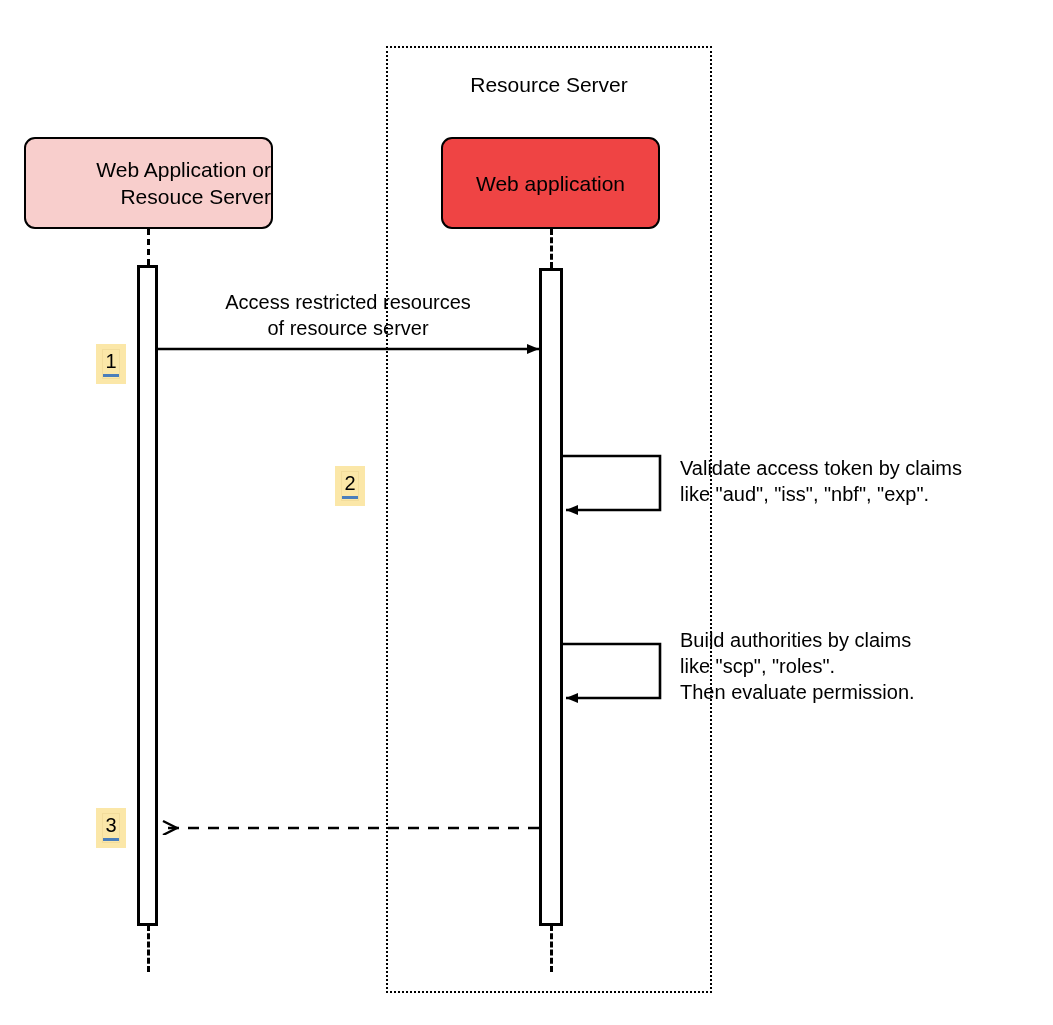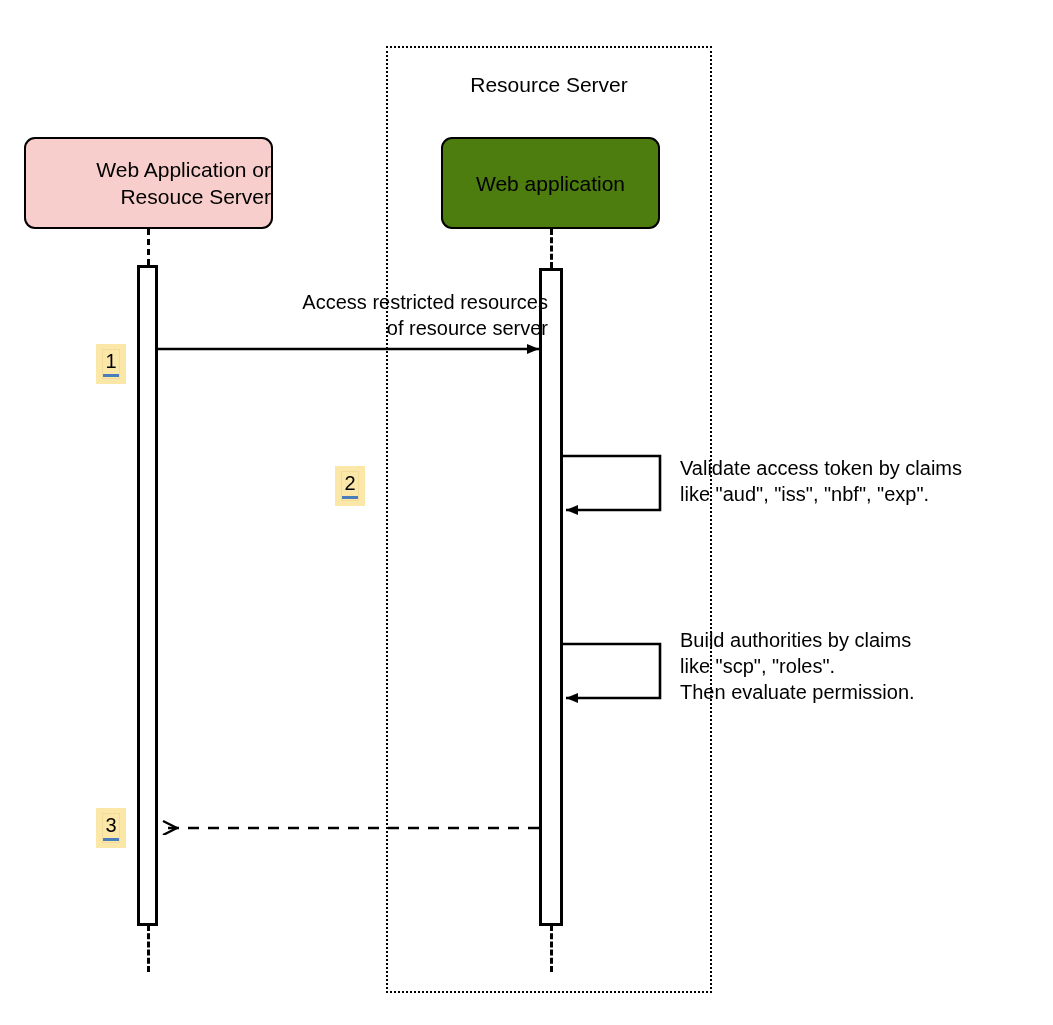--- a/index.html
+++ b/index.html
@@ -87,21 +87,21 @@
     border: 3px solid #000000;
   }
   
   .msg-label {
     position: absolute;
     font-size: 20px;
     line-height: 26px;
     white-space: pre-line;
   }
   .msg-label.center {
-    text-align: right;
+    text-align: center;
   }
   .msg-label.left {
     text-align: left;
   }
   
   .badge {
     position: absolute;
     width: 30px;
     height: 40px;
     background: #fbe7a8;
@@ -137,21 +137,21 @@
 <div id="canvas">
 
   <div class="frame"></div>
   <div class="frame-title">Resource Server</div>
 
   <div class="participant left" id="participant-client" style="background: rgb(248, 206, 204); border-color: rgb(0, 0, 0); text-align: right;">
     <span>Web Application or
 Resouce Server</span>
   </div>
 
-  <div class="participant right" id="participant-server" style="background: #4d7c0f; border-color: rgb(0, 0, 0); align-items: center;">
+  <div class="participant right" id="participant-server" style="background: #ef4444; border-color: rgb(0, 0, 0); align-items: center;">
     <span>Web application</span>
   </div>
 
   <div class="lifeline-dash" style="left:147px; top:229px; height:36px;"></div>
   <div class="lifeline-dash" style="left:550px; top:229px; height:39px;"></div>
 
   <div class="lifeline-dash" style="left:147px; top:925px; height:47px;"></div>
   <div class="lifeline-dash" style="left:550px; top:925px; height:47px;"></div>
 
   <div class="activation" style="left:137px; top:265px; width:21px; height:661px;"></div>

